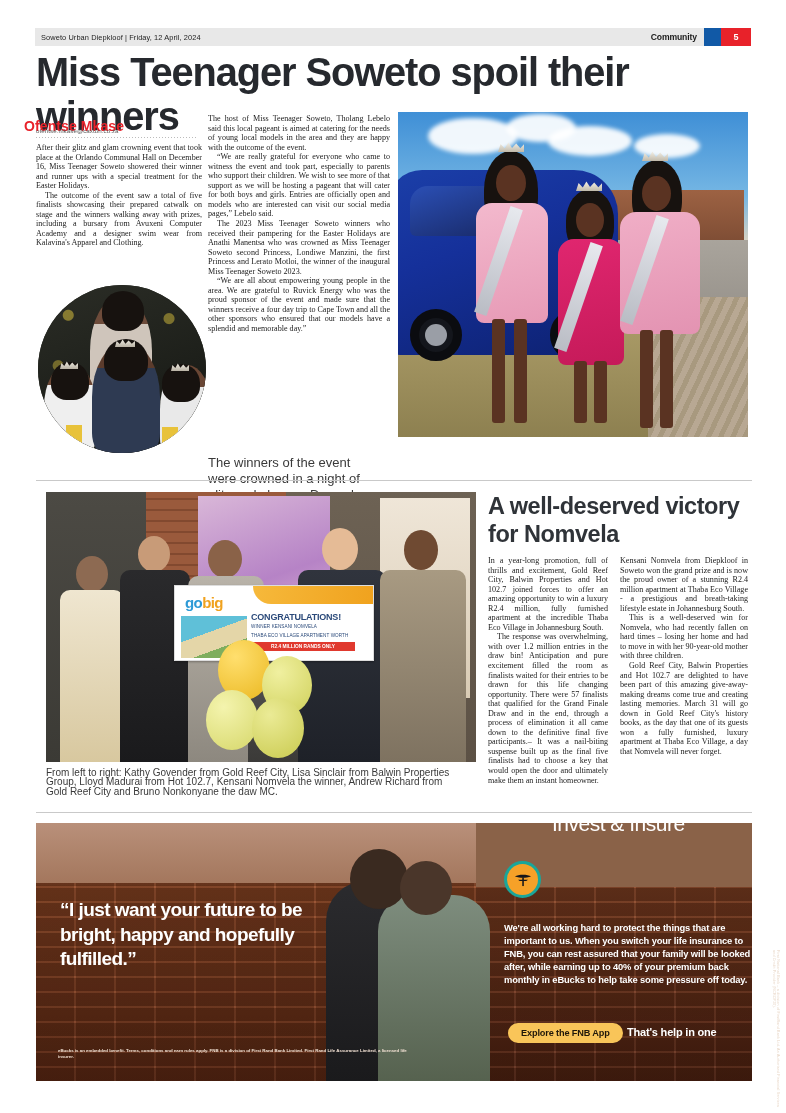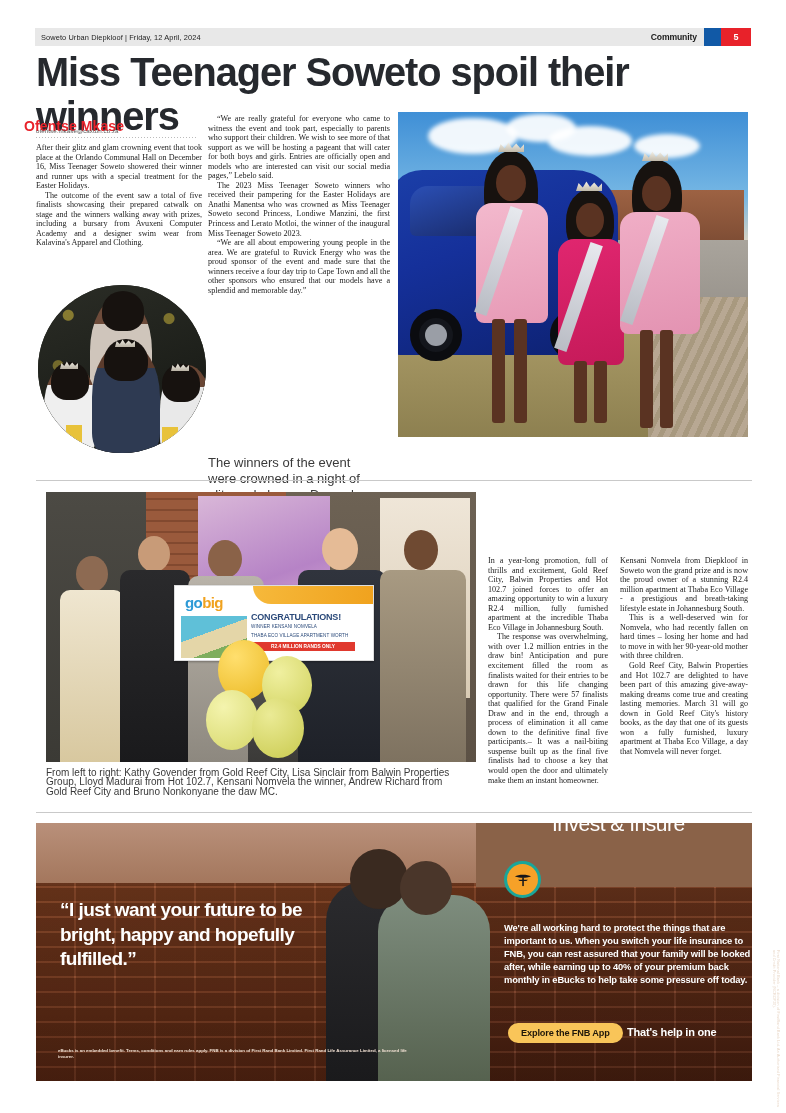--- a/index.html
+++ b/index.html
@@ -327,20 +327,21 @@
       <div class="crown-s" style="left:22px;top:76px;width:18px;"></div>
       <div class="m-head" style="left:131px;top:86px;width:24px;height:28px;"></div>
       <div class="m-hair" style="left:124px;top:79px;width:38px;height:38px;"></div>
       <div class="crown-s" style="left:133px;top:78px;width:18px;"></div>
       <div class="yellow-chair" style="left:28px;top:140px;width:16px;height:28px;"></div>
       <div class="yellow-chair" style="left:124px;top:142px;width:16px;height:26px;"></div>
     </div>
   </div>
 
   <div class="col" id="col2">
+    <p class="first">The host of Miss Teenager Soweto, Tholang Lebelo said this local pageant is aimed at catering for the needs of young local models in the area and they are happy with the outcome of the event.</p>
     <p>“We are really grateful for everyone who came to witness the event and took part, especially to parents who support their children. We wish to see more of that support as we will be hosting a pageant that will cater for both boys and girls. Entries are officially open and models who are interested can visit our social media pages,” Lebelo said.</p>
     <p>The 2023 Miss Teenager Soweto winners who received their pampering for the Easter Holidays are Anathi Manentsa who was crowned as Miss Teenager Soweto second Princess, Londiwe Manzini, the first Princess and Lerato Motloi, the winner of the inaugural Miss Teenager Soweto 2023.</p>
     <p>“We are all about empowering young people in the area. We are grateful to Ruvick Energy who was the proud sponsor of the event and made sure that the winners receive a four day trip to Cape Town and all the other sponsors who ensured that our models have a splendid and memorable day.”</p>
   </div>
 
   <div class="cap-left">The winners of the event were crowned in a night of glitz and glam on December 16.</div>
 
   <div class="photo1">
     <div class="sky-cloud" style="left:30px;top:6px;width:90px;height:36px;"></div>
     <div class="sky-cloud" style="left:108px;top:2px;width:70px;height:28px;"></div>
@@ -434,20 +435,21 @@
       <div class="ch-line" style="top:47px;">THABA ECO VILLAGE APARTMENT WORTH</div>
       <div class="ch-red">R2.4 MILLION RANDS ONLY</div>
     </div>
 
     <div class="balloon" style="left:172px;top:148px;width:52px;height:60px;background:radial-gradient(circle at 34% 28%,#ffdf6e,#eab71f);"></div>
     <div class="balloon" style="left:216px;top:164px;width:50px;height:58px;background:radial-gradient(circle at 34% 28%,#f0f0a0,#cfd05a);"></div>
     <div class="balloon" style="left:160px;top:198px;width:52px;height:60px;background:radial-gradient(circle at 34% 28%,#f4f4ae,#d6d76a);"></div>
     <div class="balloon" style="left:206px;top:206px;width:52px;height:60px;background:radial-gradient(circle at 34% 28%,#ebeb96,#c9ca4f);"></div>
   </div>
 
+  <h2 class="head2">A well-deserved victory for Nomvela</h2>
 
   <div class="col" id="col3">
     <p class="first">In a year-long promotion, full of thrills and excitement, Gold Reef City, Balwin Properties and Hot 102.7 joined forces to offer an amazing opportunity to win a luxury R2.4 million, fully furnished apartment at the incredible Thaba Eco Village in Johannesburg South.</p>
     <p>The response was overwhelming, with over 1.2 million entries in the draw bin! Anticipation and pure excitement filled the room as finalists waited for their entries to be drawn for this life changing opportunity. There were 57 finalists that qualified for the Grand Finale Draw and in the end, through a process of elimination it all came down to the definitive final five participants.– It was a nail-biting suspense built up as the final five finalists had to choose a key that would open the door and ultimately make them an instant homeowner.</p>
   </div>
   <div class="col" id="col4">
     <p class="first">Kensani Nomvela from Diepkloof in Soweto won the grand prize and is now the proud owner of a stunning R2.4 million apartment at Thaba Eco Village - a prestigious and breath-taking lifestyle estate in Johannesburg South.</p>
     <p>This is a well-deserved win for Nomvela, who had recently fallen on hard times – losing her home and had to move in with her 90-year-old mother with three children.</p>
     <p>Gold Reef City, Balwin Properties and Hot 102.7 are delighted to have been part of this amazing give-away- making dreams come true and creating lasting memories. March 31 will go down in Gold Reef City's history books, as the day that one of its guests won a fully furnished, luxury apartment at Thaba Eco Village, a day that Nomvela will never forget.</p>
   </div>

